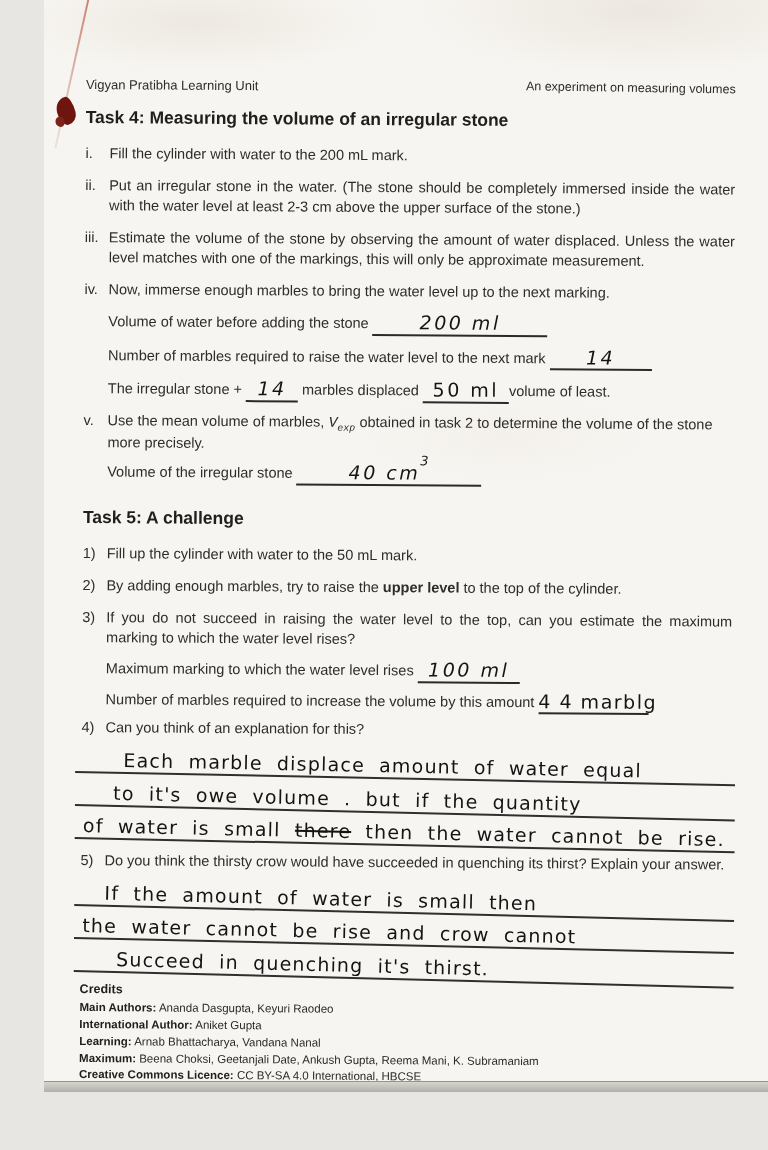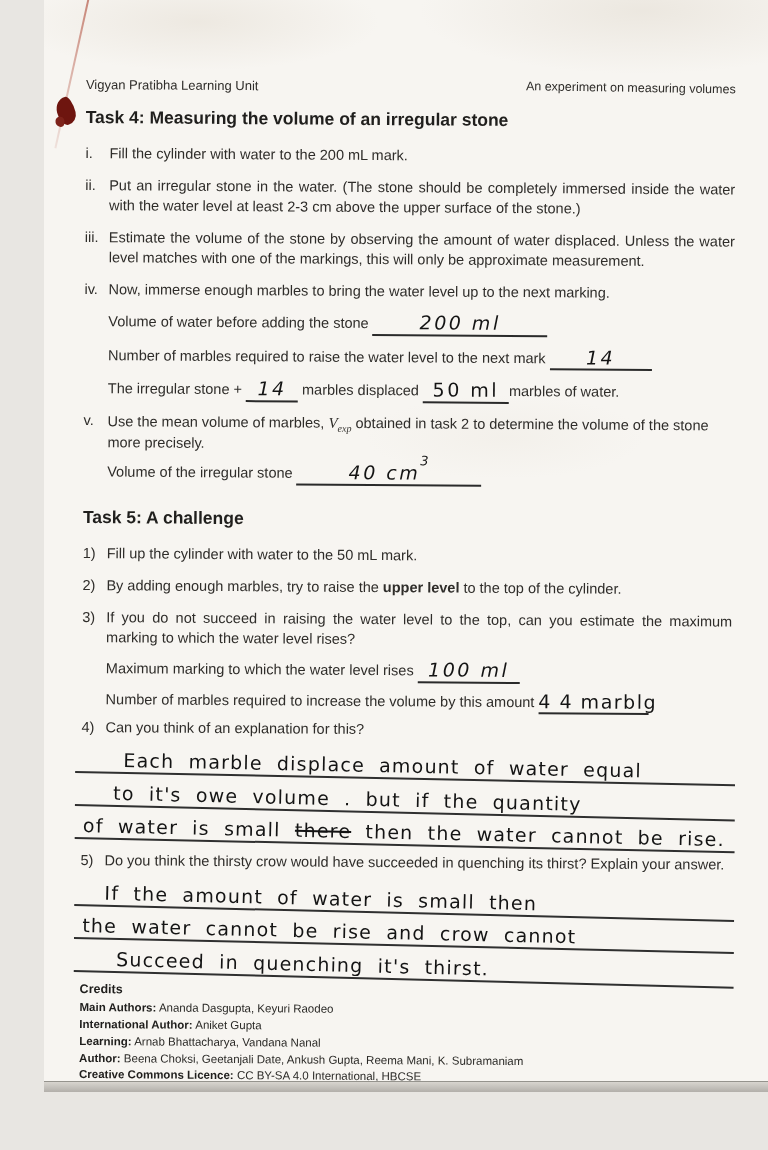--- a/index.html
+++ b/index.html
@@ -52,21 +52,21 @@
   .w52{width:52px;} .w86{width:86px;} .w102{width:102px;} .w110{width:110px;}
   .w175{width:175px;} .w185{width:185px;}
 
   .hw { font-family:"DejaVu Sans", sans-serif; color:#141414; font-size:19px;
     line-height:1; display:inline-block; }
   .ans .hw { position:relative; top:1px; letter-spacing:2.5px; }
   .num-hw { letter-spacing:5px;font-style:italic; }
   .hw-sup { font-size:13px; position:relative; top:-7px; letter-spacing:1px;
     font-family:"DejaVu Sans", sans-serif; }
 
-  .vexp { font-family:Liberation Serif, serif; font-style:italic; font-size:15px; }
+  .vexp { font-family:Liberation Mono, monospace; font-style:italic; font-size:15px; }
   .vexp sub { font-size:10px; }
 
   .hwline { position:relative; height:31px; border-bottom:2px solid #2f2f2f;
     width:660px; margin-left:-6px; transform-origin:left bottom; white-space:nowrap; overflow:visible; }
   .hwline .hw { position:absolute; bottom:2px; letter-spacing:1.2px; word-spacing:7px; }
   .r1{transform:rotate(0.75deg);} .r2{transform:rotate(0.95deg);} .r3{transform:rotate(0.85deg);}
   .r4{transform:rotate(1.0deg);} .r5{transform:rotate(0.9deg);} .r6{transform:rotate(1.05deg);}
   .pl8 .hw{left:8px;} .pl30 .hw{left:30px;} .pl38 .hw{left:38px;} .pl42 .hw{left:42px;} .pl48 .hw{left:48px;}
   .struck { text-decoration:line-through; text-decoration-thickness:2px; }
   .hw-gap { word-spacing:14px; }
@@ -114,21 +114,21 @@
     </div>
 
     <div class="fill-row">
       <span class="lbl">Volume of water before adding the stone</span><span class="ans w175"><span class="hw num-hw">200 ml</span></span>
     </div>
     <div class="fill-row">
       <span class="lbl">Number of marbles required to raise the water level to the next mark</span><span class="ans w102"><span class="hw num-hw">14</span></span>
     </div>
     <div class="fill-row">
       <span class="lbl">The irregular stone +</span><span class="ans w52"><span class="hw num-hw">14</span></span>
-      <span class="lbl">marbles displaced</span><span class="ans w86"><span class="hw">50 ml</span></span><span class="lbl">marbles of water.</span>
+      <span class="lbl">marbles displaced</span><span class="ans w86"><span class="hw">50 ml</span></span><span class="lbl">volume of least.</span>
     </div>
 
     <div class="item" style="margin-bottom:6px;">
       <span class="num">v.</span>
       <p class="itxt"><span>Use the mean volume of marbles,</span>
         <i class="vexp"><span>V</span><sub>exp</sub></i>
         <span>obtained in task 2 to determine the volume of the stone more precisely.</span></p>
     </div>
 
     <div class="fill-row" style="margin-bottom:2px;">
@@ -185,21 +185,21 @@
     </div>
     <div class="hwline r6 pl42" style="margin-bottom:8px;">
       <span class="hw hw-gap">Succeed in quenching it's thirst.</span>
     </div>
 
     <div class="credits">
       <div class="c-title">Credits</div>
       <div class="credit-row"><b>Main Authors:</b> <span>Ananda Dasgupta, Keyuri Raodeo</span></div>
       <div class="credit-row"><b>International Author:</b> <span>Aniket Gupta</span></div>
       <div class="credit-row"><b>Learning:</b> <span>Arnab Bhattacharya, Vandana Nanal</span></div>
-      <div class="credit-row"><b>Author:</b> <span>Beena Choksi, Geetanjali Date, Ankush Gupta, Reema Mani, K. Subramaniam</span></div>
+      <div class="credit-row"><b>Maximum:</b> <span>Beena Choksi, Geetanjali Date, Ankush Gupta, Reema Mani, K. Subramaniam</span></div>
       <div class="credit-row"><b>Creative Commons Licence:</b> <span>CC BY-SA 4.0 International, HBCSE</span></div>
     </div>
 
     <div class="footer">
       <span class="f-left">CC-BY-SA 4.0 license, HBCSE. May, 2022.</span>
       <span class="f-page">3</span>
     </div>
 
   </div>
 

